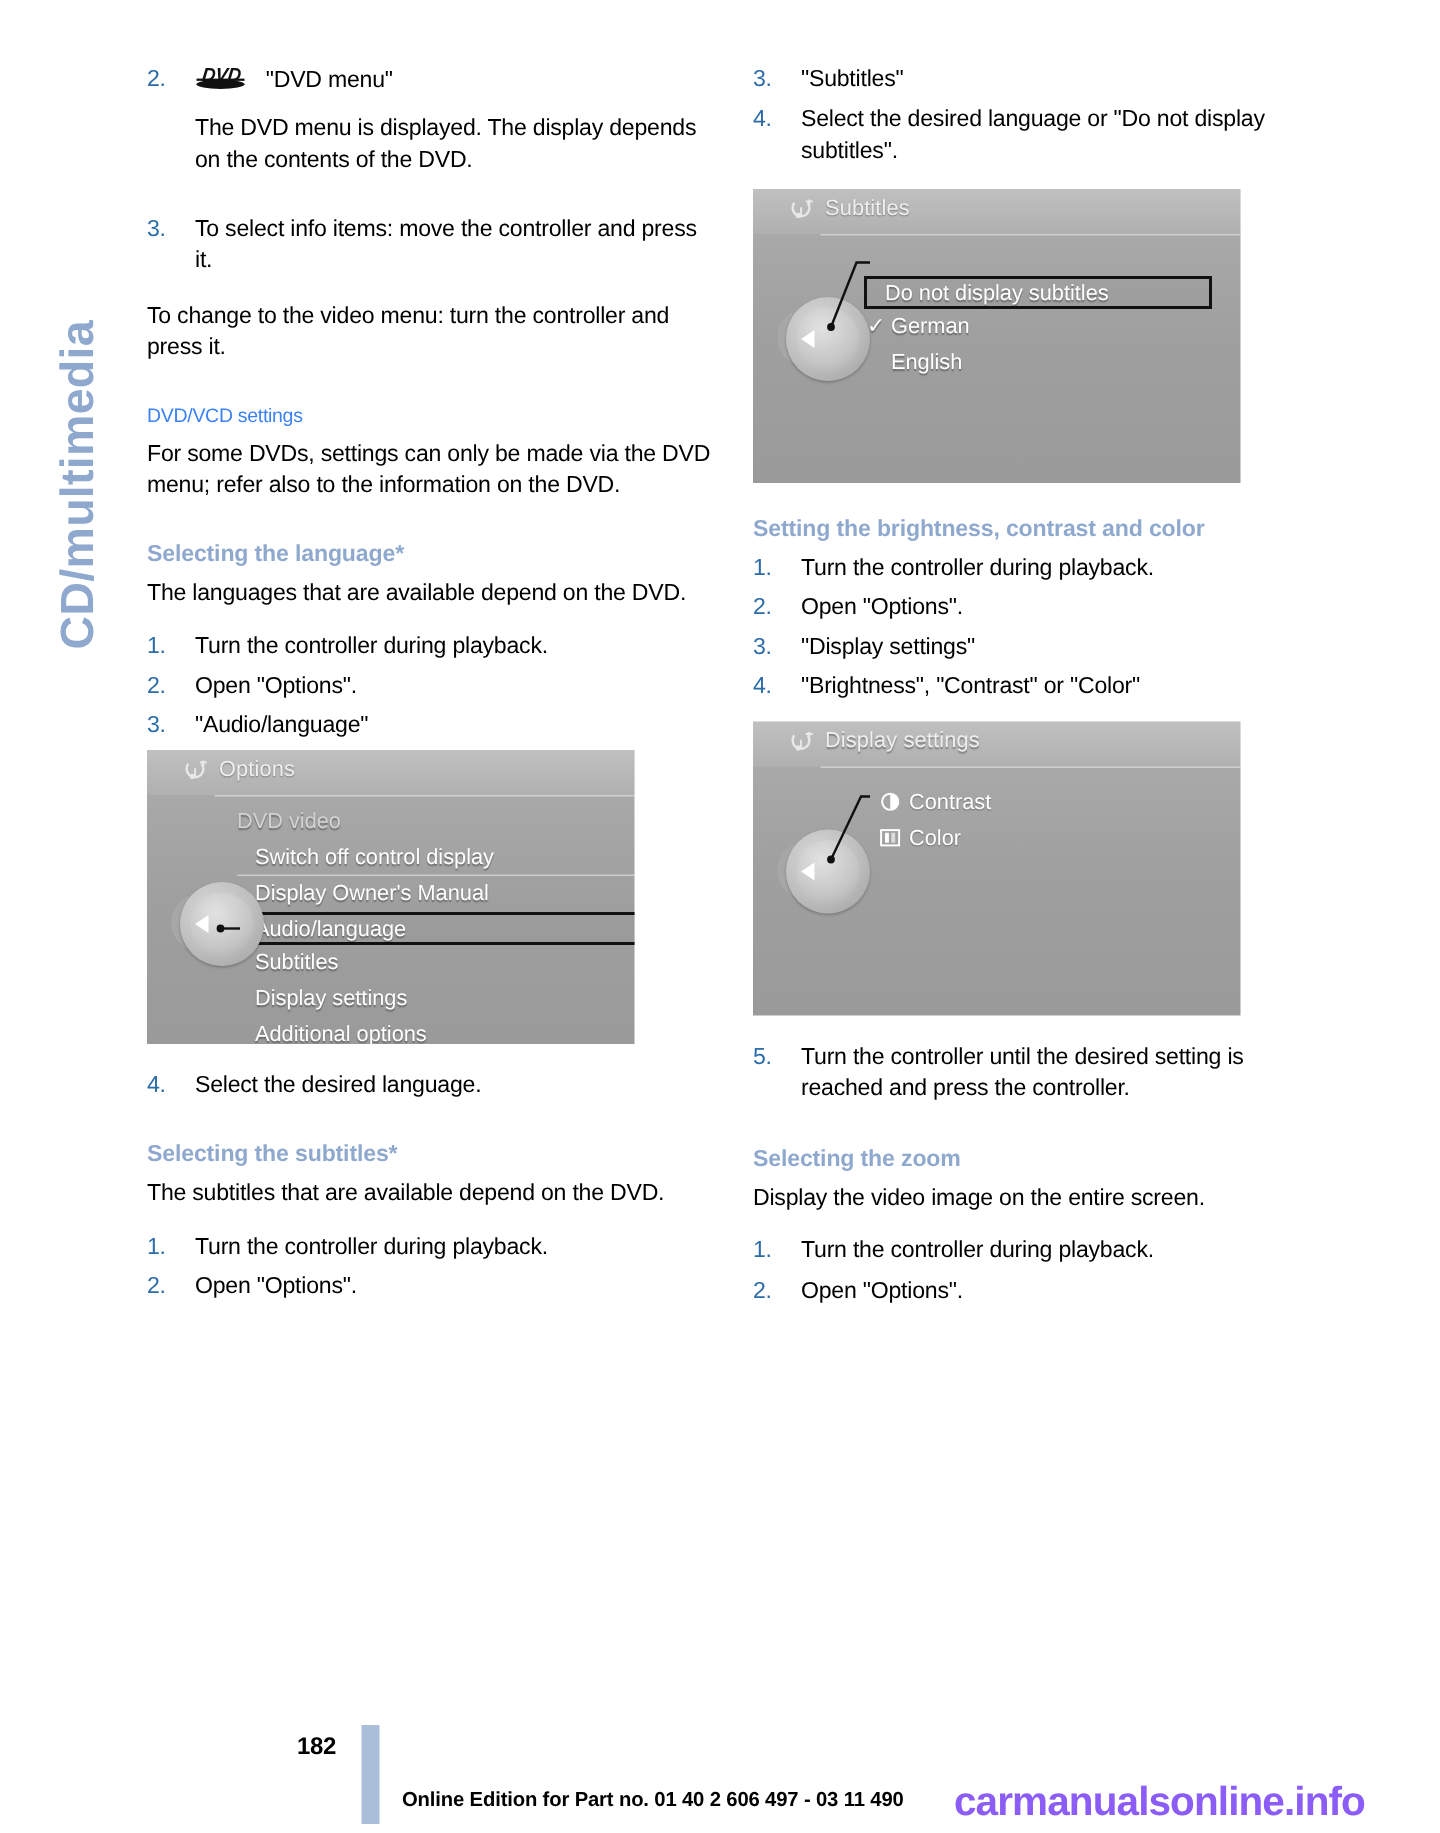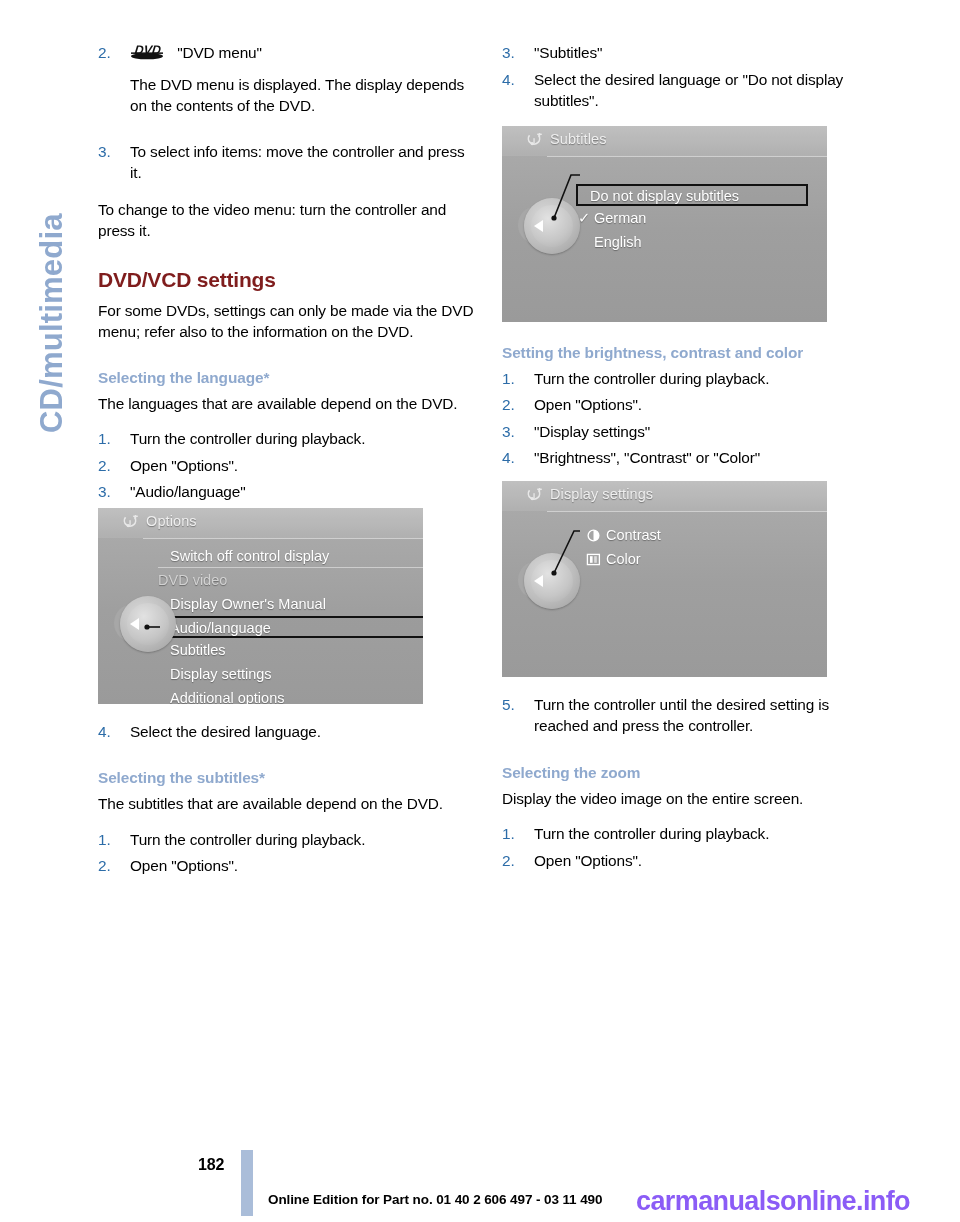--- a/index.html
+++ b/index.html
@@ -54,23 +54,23 @@
     line-height: 21.5px;
     margin: 0 0 4px 0;
     color: #000;
     letter-spacing: -0.15px;
   }
   .gap-sm { height: 10px; }
   .gap-md { height: 17px; }
   .gap-lg { height: 22px; }
 
   h2.heading-blue {
-    font-size: 21px;
-    font-weight: bold;
-    color: #7f1d1d;
+    font-size: 13px;
+    font-weight: normal;
+    color: #3b82f6;
     margin: 0 0 8px 0;
     letter-spacing: -0.2px;
   }
   h3.subheading-blue {
     font-size: 15.4px;
     font-weight: bold;
     color: #8fa9ce;
     margin: 0 0 6px 0;
     letter-spacing: -0.1px;
   }
@@ -405,22 +405,22 @@
           <rect x="6.4" y="5.2" width="1.3" height="5.2" fill="#e8e8e8"></rect>
           <rect x="10.2" y="0.6" width="4.6" height="1.4" fill="#e8e8e8"></rect>
           <rect x="11.8" y="-1.0" width="1.4" height="4.6" fill="#e8e8e8"></rect>
         </svg>
       </span>
       <div class="idrive-title">Options</div>
       <div class="header-rule"></div>
       <div class="header-rule2"></div>
 
       <div class="menu-list">
+        <div class="menu-item dim">DVD video</div>
         <div class="menu-item rule-under">Switch off control display</div>
-        <div class="menu-item dim">DVD video</div>
         <div class="menu-item">Display Owner's Manual</div>
         <div class="menu-item selected">Audio/language</div>
         <div class="menu-item">Subtitles</div>
         <div class="menu-item">Display settings</div>
         <div class="menu-item">Additional options</div>
       </div>
 
       <div class="knob">
         <div class="knob-shadow"></div>
         <div class="knob-outer"></div>

